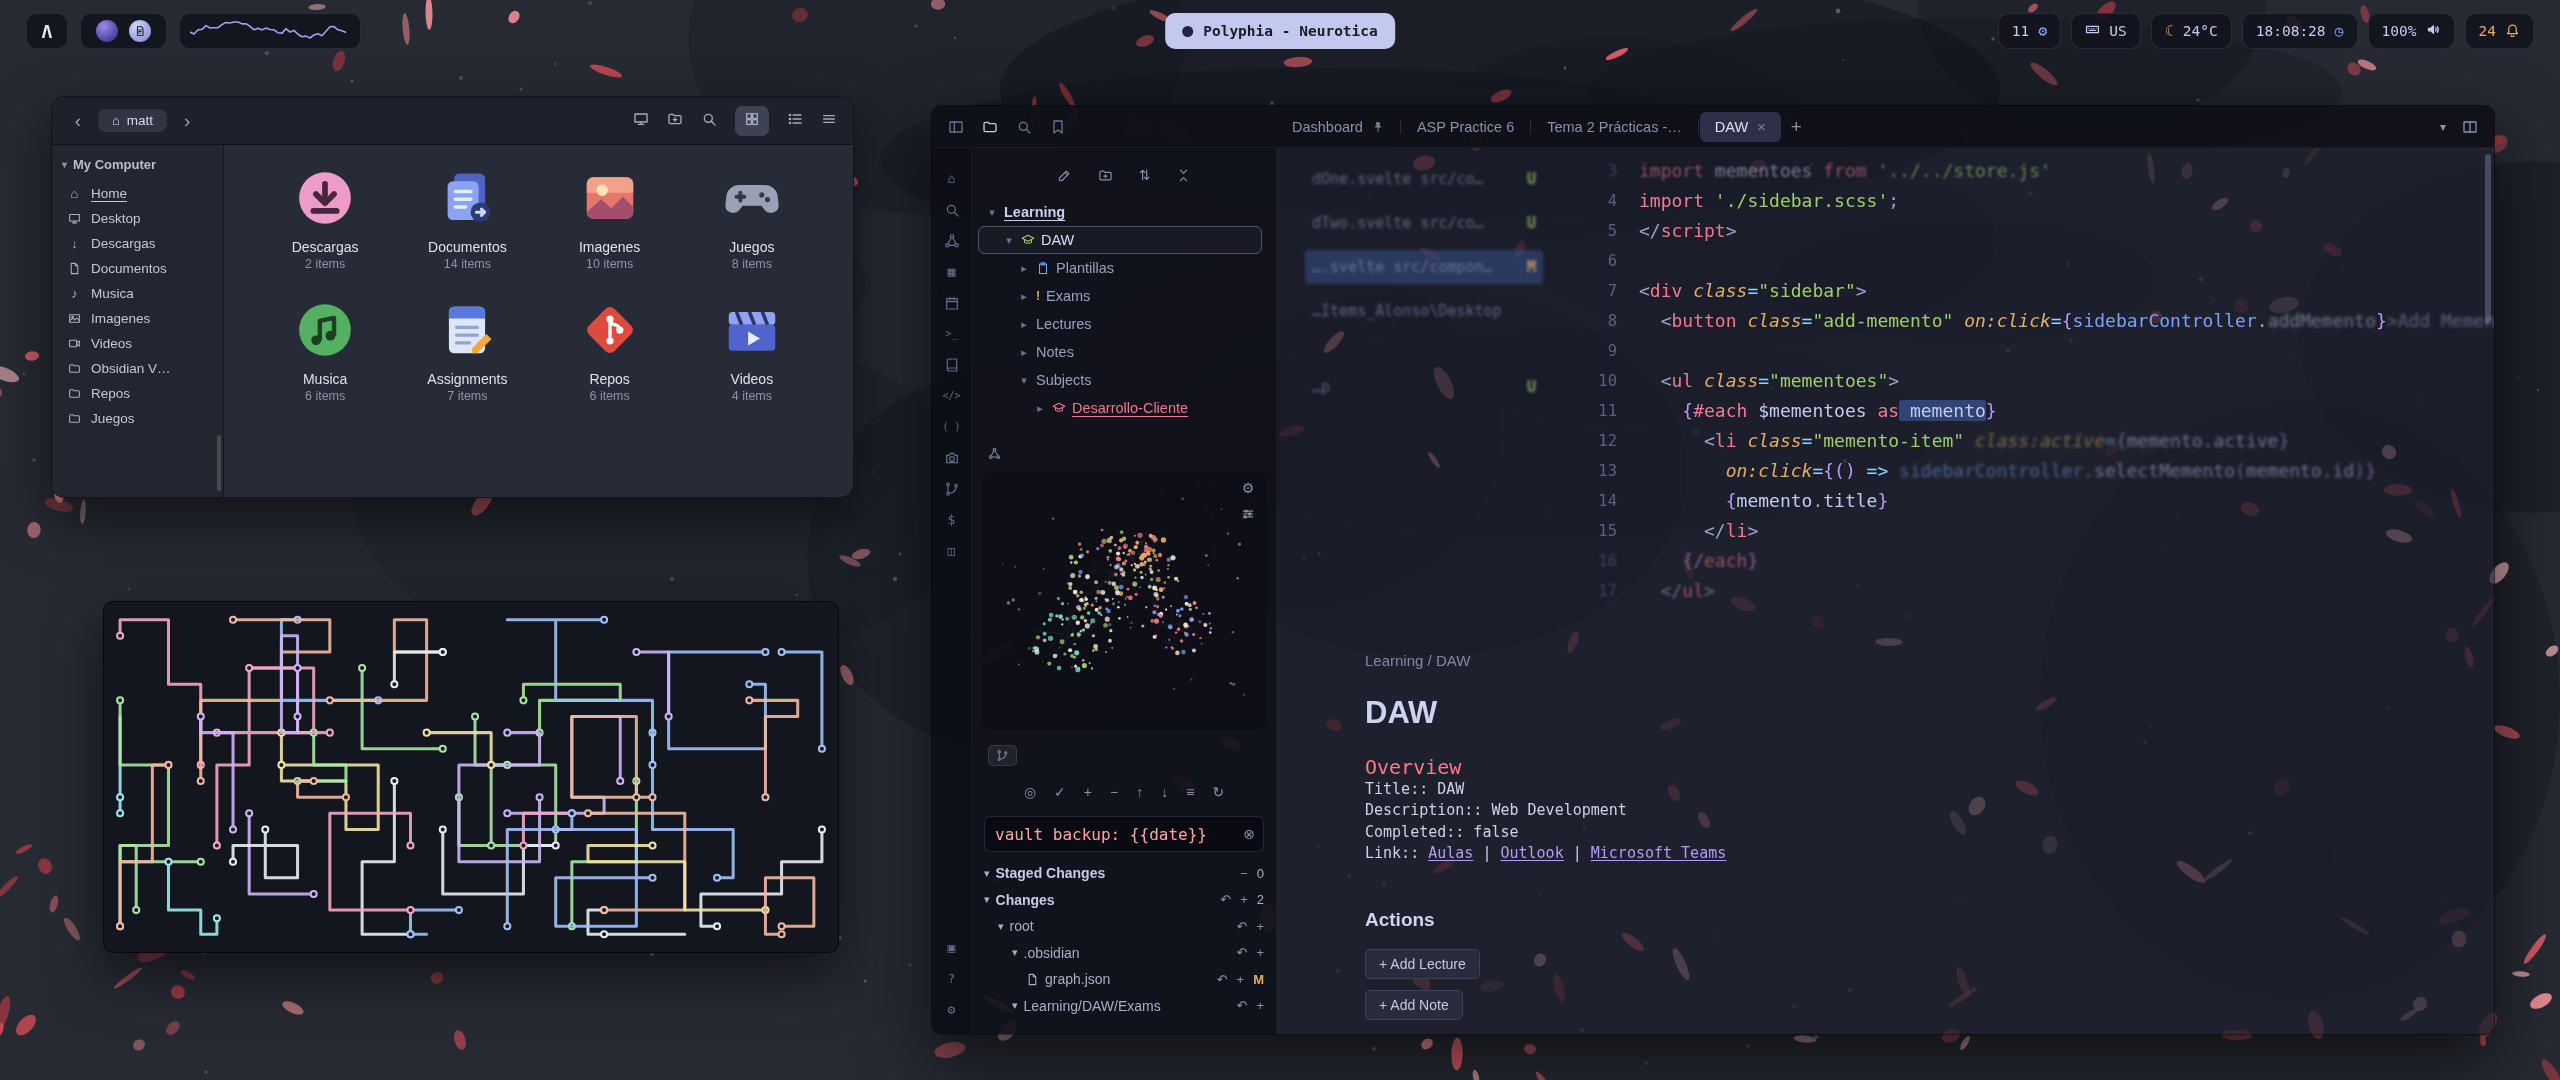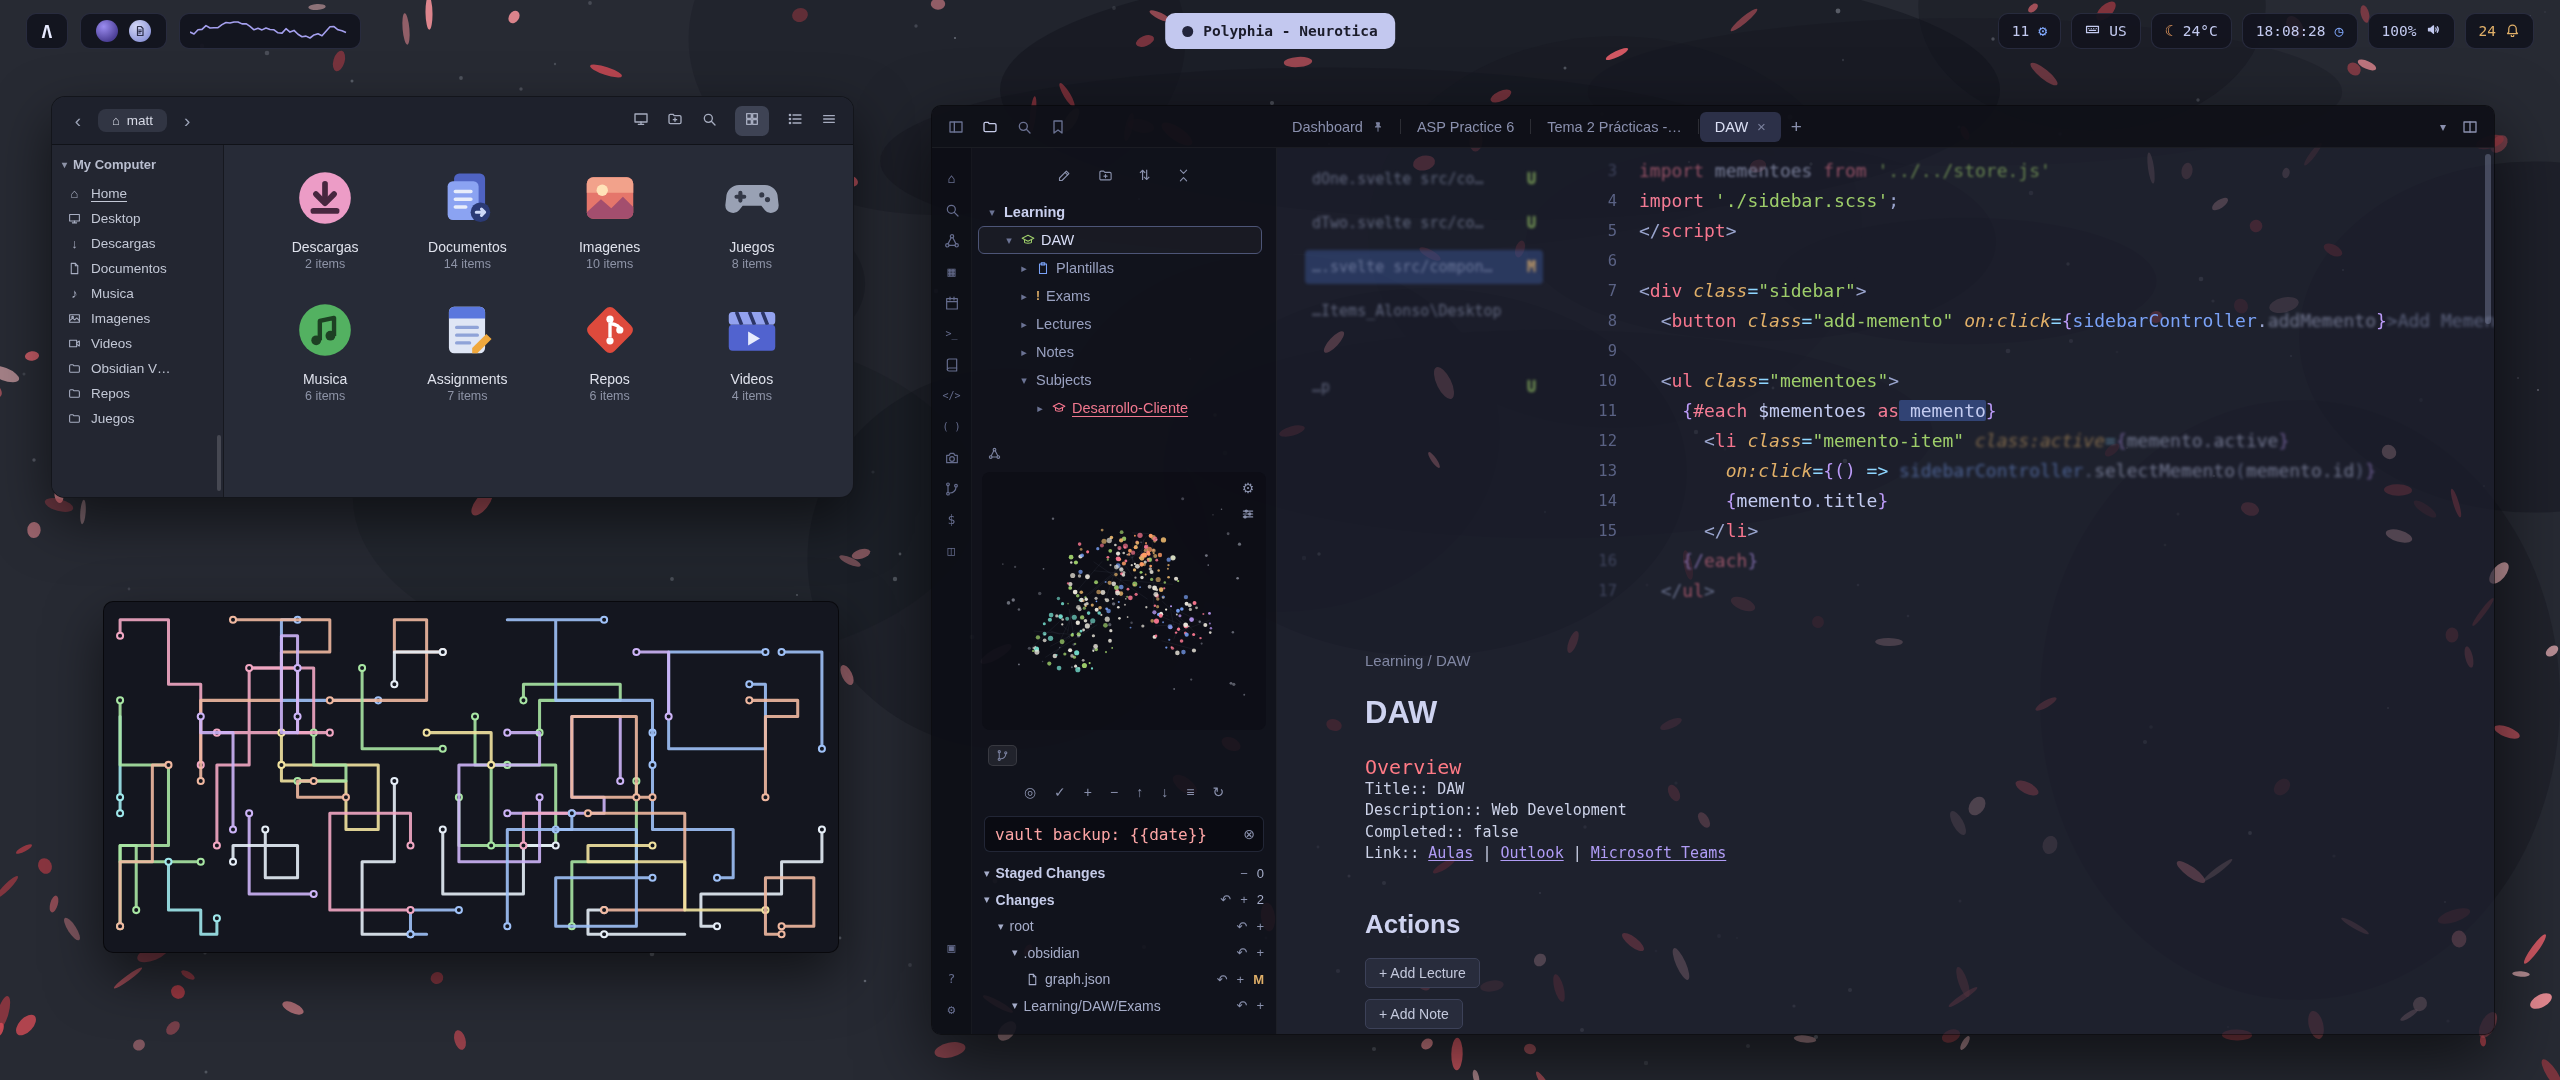--- a/index.html
+++ b/index.html
@@ -87,21 +87,21 @@
 .ribbon-btn .ic{width:16px;height:16px;stroke-width:1.8}
 .ribbon-btn .tic{font-size:13px;font-family:"DejaVu Sans Mono",monospace}
 .ob-left{width:305px;flex:none;background:rgba(16,17,26,.88);border-right:1px solid rgba(255,255,255,.05);display:flex;flex-direction:column;min-height:0}
 #explorer-tools{height:30px;margin-top:12px;display:flex;align-items:center;justify-content:center;gap:26px;color:#8a91ad}
 #explorer-tools .ic{width:15px;height:15px;stroke-width:1.8}
 .ob-tree{margin-top:8px;height:230px;overflow:hidden;padding:0 6px;flex:none}
 .tree-row{height:28px;display:flex;align-items:center;gap:6px;font-size:14.5px;color:#99a1c0}
 .tree-row .chev{color:#6b7394;width:12px;display:flex;justify-content:center}
 .tree-ic .ic{width:14px;height:14px;stroke-width:1.8}
 .tree-ic .tic{font-size:12px;font-weight:bold}
-.st-root .tree-label{color:#c9cfee;text-underline-offset:3px;font-weight:bold}
+.st-root .tree-label{color:#c9cfee;text-decoration:underline;text-underline-offset:3px;font-weight:bold}
 .st-selected{border:1px solid #4d5577;border-radius:6px;background:rgba(255,255,255,.035);margin-right:8px}
 .st-selected .tree-label{color:#d9def7}
 .st-accent .tree-label{color:#f2788f;text-decoration:underline;text-underline-offset:3px}
 .ob-ministrip{height:22px;margin-top:14px;display:flex;align-items:center;padding-left:16px;color:#7b82a0;flex:none}
 .ob-ministrip .boxed{background:rgba(255,255,255,.07);border:1px solid rgba(255,255,255,.1);border-radius:5px;padding:3px 7px;display:flex}
 .ob-ministrip .ic{width:13px;height:13px}
 .ob-graph{height:258px;margin:8px 10px 0;background:rgba(9,10,17,.5);border-radius:8px;position:relative;overflow:hidden;flex:none}
 #graph-svg{width:100%;height:100%}
 .graph-tools{position:absolute;top:9px;right:11px;display:flex;flex-direction:column;gap:12px;color:#8a91ad;align-items:center}
 .graph-tools .tic{font-size:14px}
@@ -136,21 +136,21 @@
 .tdim{opacity:.5;filter:blur(1.5px)}
 .t-kw{color:#f47b94}.t-st{color:#9ece6a}.t-tg{color:#f7768e}.t-at{color:#e0af68;font-style:italic}
 .t-op{color:#8fd6ff}.t-pn{color:#9aa5ce}.t-br{color:#bb9af7}.t-fn{color:#7aa2f7}.t-df{color:#c3cbf0}
 .t-sel{background:rgba(63,92,165,.6);border-radius:2px}
 .ob-note{margin:46px 0 0 88px}
 .nb-breadcrumb{color:#8187a3;font-size:15px}
 .nb-title{margin-top:26px;font-size:31px;font-weight:bold;color:#ced3f0}
 .nb-overview{margin-top:26px;font-family:"DejaVu Sans Mono",monospace;font-size:20px;line-height:21.5px;color:#ff7a85}
 .nb-field,.nb-links{font-family:"DejaVu Sans Mono",monospace;font-size:15px;line-height:21.5px;color:#ccd2e8}
 .nb-link{color:#b09cf5;text-decoration:underline;text-underline-offset:2px}
-.nb-actions{margin-top:44px;font-size:26px;font-weight:bold;color:#ced3f0}
+.nb-actions{margin-top:44px;font-size:19px;font-weight:bold;color:#ced3f0}
 #nb-buttons{margin-top:18px;display:flex;flex-direction:column;align-items:flex-start;gap:11px}
 .nb-btn{background:#282c3c;border:1px solid #3c4158;border-radius:5px;padding:6px 13px;color:#c4c9dd;font-size:14px}
 </style>
 </head>
 <body>
 
 <svg id="wallpaper" viewBox="0 0 2560 1080">
     <rect x="0" y="0" width="2560" height="1080" fill="#272a33"></rect>
     <ellipse cx="666" cy="498" rx="313.07889118790627" ry="170.43894812464714" fill="#12141d" opacity="0.18"></ellipse>
     <ellipse cx="2092" cy="7" rx="173.73968109488487" ry="123.45256052911282" fill="#12141d" opacity="0.38"></ellipse>

